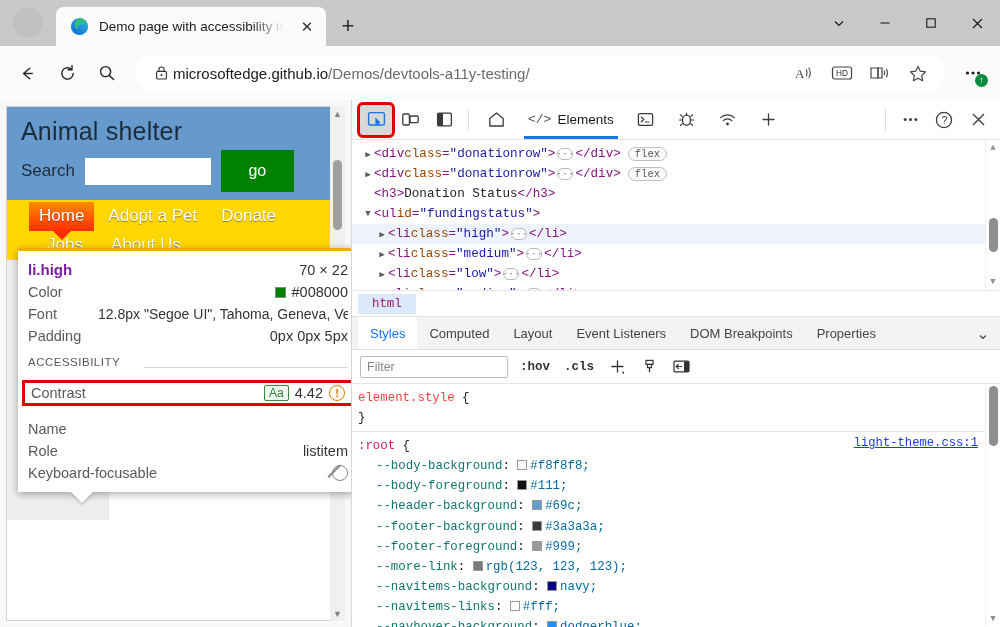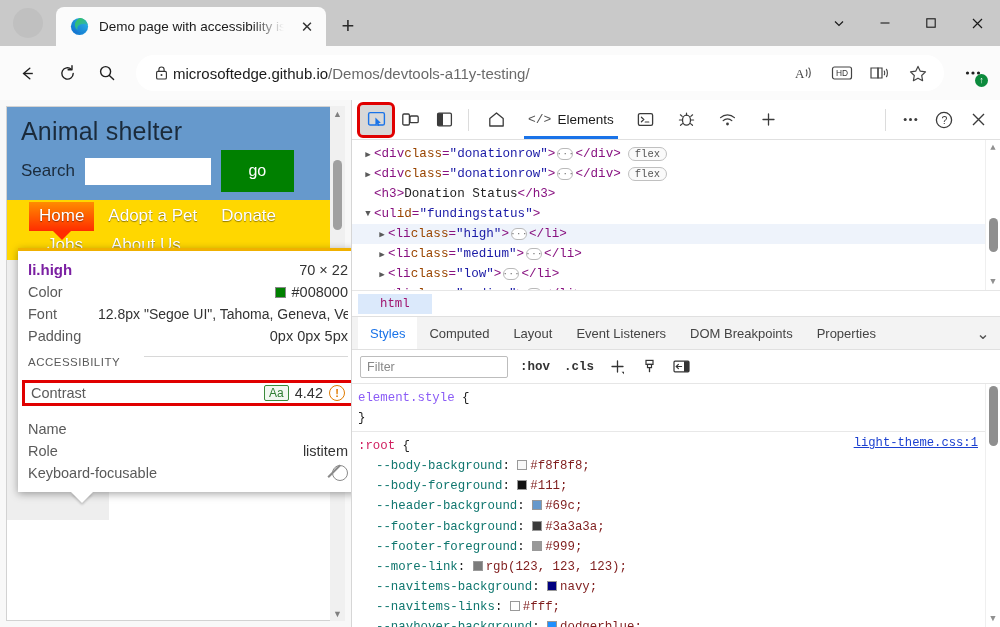--- a/index.html
+++ b/index.html
@@ -176,21 +176,21 @@
     display: flex; justify-content: space-between; align-items: center;
     padding: 3px 0; gap: 8px;
   }
   .tip-sel { color: #7b1fa2; font-weight: bold; font-size: 15px; }
   .tip-dim { color: #333; font-size: 14.5px; }
   .tip-key { color: #5a5a5a; }
   .tip-val { color: #333; display: flex; align-items: center; gap: 6px; }
   .swatch { width: 11px; height: 11px; display: inline-block; border: 1px solid #888; }
   .tip-font { font-size: 14px; color: #333; white-space: nowrap; overflow: hidden; max-width: 250px; }
   .tip-a11y-head {
-    display: flex; align-items: flex-start; gap: 24px;
+    display: flex; align-items: flex-end; gap: 24px;
     font-size: 11.5px; letter-spacing: .5px; color: #5a5a5a;
     margin-top: 9px; margin-bottom: 10px;
   }
   .tip-a11y-head .rule { flex: 1; height: 1px; background: #d8d8d8; }
   .contrast-hl {
     border: 3px solid #e00000; margin: 12px -6px; padding: 2px 6px;
   }
   .aa-badge {
     border: 1px solid #3a8a3a; color: #2e7d32; font-size: 12px;
     padding: 0 4px; border-radius: 2px; background: #f1f8f1;
@@ -281,21 +281,21 @@
     position: absolute; left: 3px; width: 9px; border-radius: 5px; background: #8f8f8f;
   }
 
   
   .crumb-bar {
     height: 26px; border-top: 1px solid #e6e6e6; display: flex;
     align-items: center; background: #fff;
   }
   .crumb {
     font-size: 12.4px; font-family: "Liberation Mono", monospace;
-    color: #a0146e; background: #dbe9fb; padding: 3px 22px; margin-left: 6px;
+    color: #a0146e; background: #dbe9fb; padding: 3px 14px; margin-left: 6px;
   }
 
   
   .styles-tabs {
     height: 34px; display: flex; align-items: stretch;
     border-top: 1px solid #e0e0e0; border-bottom: 1px solid #e0e0e0;
     background: #f3f3f3; padding-left: 6px;
   }
   .st-tab {
     display: flex; align-items: center; padding: 0 12px; font-size: 13px;
@@ -321,23 +321,23 @@
 
   
   .styles-body {
     flex: 1; position: relative; overflow: hidden;
     font-family: "Liberation Mono", monospace; font-size: 12.4px;
     background: #fff;
   }
   .rule-block { padding: 4px 0 3px 6px; border-bottom: 1px solid #e8e8e8; position: relative; }
   .rule-line { line-height: 1.62; white-space: nowrap; color: #222; }
   .sel-name { color: #d02060; }
-  .sel-plain { color: #8b5cf6; }
+  .sel-plain { color: #ef4444; }
   .prop { color: #0f766e; }
-  .pval { color: #7f1d1d; }
+  .pval { color: #0369a1; }
   .src-link {
     position: absolute; right: 22px; top: 4px; font-size: 12.2px;
     color: #1a3fd0; text-decoration: underline;
   }
   .csw {
     display: inline-block; width: 10px; height: 10px; border: 1px solid #999;
     vertical-align: -1px; margin-right: 3px;
   }
   .indent { padding-left: 18px; }
 

